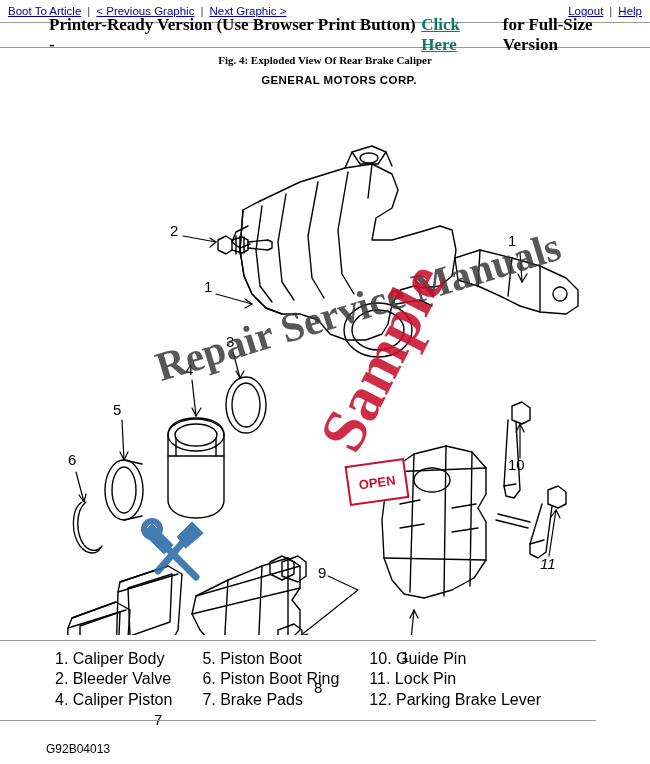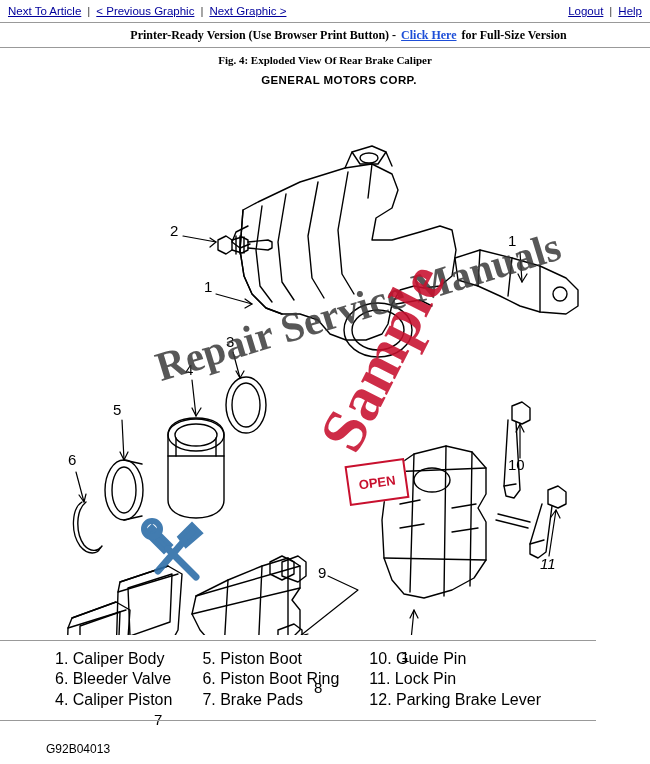--- a/index.html
+++ b/index.html
@@ -45,26 +45,26 @@
   .nav-right .nav-link { margin-left: 0; text-align: center; }
 
   
   #printerbar {
     height: 24px;
     border-bottom: 1px solid #999;
     display: flex;
     align-items: center;
     justify-content: center;
     font-family: "Liberation Serif", serif;
-    font-size: 12px;
+    font-size: 17px;
     font-weight: bold;
     padding-left: 47px;
   }
   #printerbar .click-here {
-    color: #1d4ed8;
+    color: #0f766e;
     text-decoration: underline;
     cursor: pointer;
     margin: 12px 3px;
   }
   #printerbar .plain { margin: 0 2px; }
 
   
   #figcaption {
     text-align: center;
     font-family: "Liberation Serif", serif;
@@ -173,21 +173,21 @@
     top: 742px;
     font-family: "Liberation Sans", sans-serif;
     font-size: 12px;
   }
 </style>
 </head>
 <body>
 
 <div id="topnav">
   <div class="nav-left">
-    <span class="nav-link">Next To Article</span>
+    <span class="nav-link">Boot To Article</span>
     <span class="nav-sep">|</span>
     <span class="nav-link">&lt; Previous Graphic</span>
     <span class="nav-sep">|</span>
     <span class="nav-link">Next Graphic &gt;</span>
   </div>
   <div class="nav-right">
     <span class="nav-link">Logout</span>
     <span class="nav-sep">|</span>
     <span class="nav-link">Help</span>
   </div>
@@ -368,21 +368,21 @@
 
   <div id="wm-open">OPEN</div>
 
   <div class="wm" id="wm-sample">Sample</div>
 </div>
 
 <div id="legend">
   <div class="cols">
     <div class="col">
       <div>1. Caliper Body</div>
-      <div>6. Bleeder Valve</div>
+      <div>2. Bleeder Valve</div>
       <div>4. Caliper Piston</div>
     </div>
     <div class="col">
       <div>5. Piston Boot</div>
       <div>6. Piston Boot Ring</div>
       <div>7. Brake Pads</div>
     </div>
     <div class="col">
       <div>10. Guide Pin</div>
       <div>11. Lock Pin</div>

